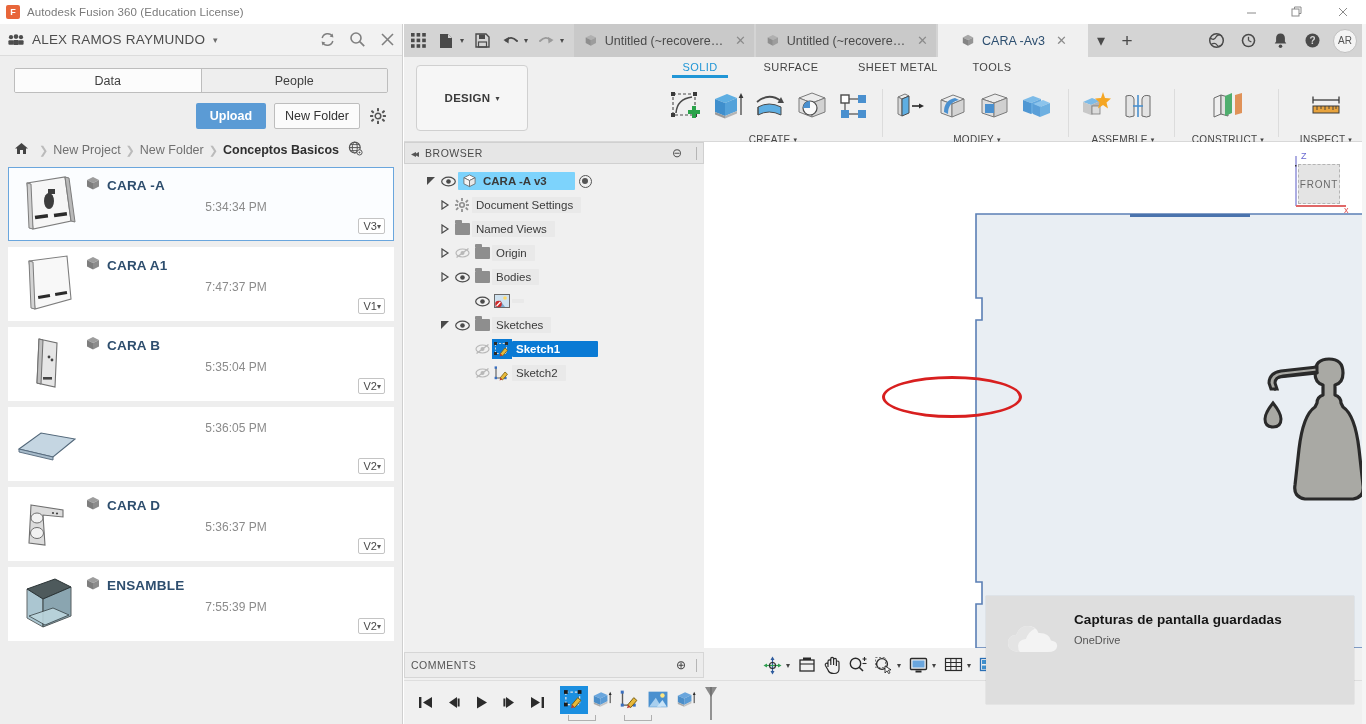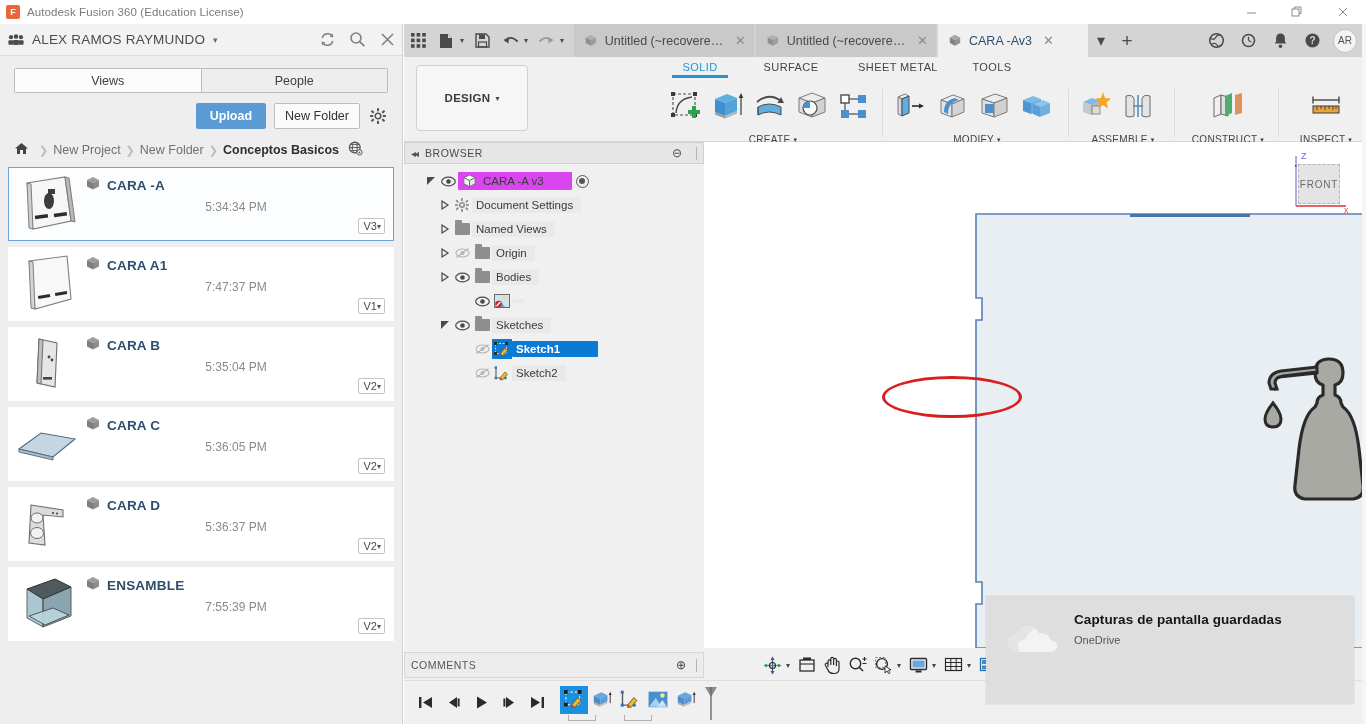--- a/index.html
+++ b/index.html
@@ -202,21 +202,21 @@
   .tw-arrow {
     width: 14px; height: 14px; display: flex; align-items: center;
     justify-content: center; color: #555; font-size: 9px;
   }
   .tw-eye { width: 20px; display: flex; align-items: center; justify-content: center; }
   .tw-icon { width: 20px; display: flex; align-items: center; justify-content: center; }
   .tw-label {
     background: #e9e9e9; padding: 2px 8px 2px 4px; border-radius: 1px;
     white-space: nowrap;
   }
-  .tw-label.root { background: #d946ef; padding-right: 28px; font-weight: normal; }
+  .tw-label.root { background: #7dd3fc; padding-right: 28px; font-weight: bold; }
   .tw-label.sel { background: #0a7ad4; color: #fff; font-weight: bold; padding-right: 38px; }
   .radio-dot {
     width: 13px; height: 13px; border: 1.5px solid #555; border-radius: 50%;
     display: flex; align-items: center; justify-content: center; margin-left: 4px;
   }
   .radio-dot i { width: 6px; height: 6px; background: #555; border-radius: 50%; display: block; }
 
   .folder-ico { width: 15px; height: 12px; background: #8e8e8e; border-radius: 1px; position: relative; }
   .folder-ico::before {
     content: ''; position: absolute; left: 0; top: -3px; width: 7px;
@@ -371,21 +371,21 @@
       </div>
       <div class="dp-hdr-icon">
         <svg width="15" height="15" viewBox="0 0 15 15">
           <line x1="2" y1="2" x2="13" y2="13" stroke="#808080" stroke-width="1.6"></line>
           <line x1="13" y1="2" x2="2" y2="13" stroke="#808080" stroke-width="1.6"></line>
         </svg>
       </div>
     </div>
 
     <div class="dp-tabs">
-      <div class="dp-tab">Views</div>
+      <div class="dp-tab">Data</div>
       <div class="dp-tab inactive">People</div>
     </div>
 
     <div class="dp-actions">
       <div class="btn-upload">Upload</div>
       <div class="btn-newfolder">New Folder</div>
       <div class="gear-btn">
         <svg width="16" height="16" viewBox="0 0 16 16">
           <path d="M8 5.2a2.8 2.8 0 1 0 0 5.6 2.8 2.8 0 0 0 0-5.6z" fill="none" stroke="#555" stroke-width="1.5"></path>
           <g fill="#555">
@@ -518,30 +518,20 @@
       </div>
 
       <div class="filecard">
         <div class="fc-thumb">
           <svg width="68" height="62" viewBox="0 0 68 62">
             <polygon points="6,36 28,20 62,26 40,44" fill="#c5d6e2" stroke="#53687a" stroke-width="1.1"></polygon>
             <polygon points="6,36 40,44 40,47 6,39" fill="#a8bccb" stroke="#53687a" stroke-width=".9"></polygon>
           </svg>
         </div>
         <div class="fc-body">
-          <div class="fc-name-row">
-            <span class="fc-cube">
-              <svg width="16" height="15" viewBox="0 0 16 15">
-                <polygon points="2,4 8,1 14,4 8,7" fill="#9d9d9d"></polygon>
-                <polygon points="2,4 8,7 8,13.5 2,10.5" fill="#7d7d7d"></polygon>
-                <polygon points="14,4 8,7 8,13.5 14,10.5" fill="#8c8c8c"></polygon>
-              </svg>
-            </span>
-            <span class="fc-name">CARA C</span>
-          </div>
           <div class="fc-time">5:36:05 PM</div>
           <div class="fc-ver">
             <span>V2</span>
             <span class="vcaret">▾</span>
           </div>
         </div>
       </div>
 
       <div class="filecard">
         <div class="fc-thumb">
@@ -661,21 +651,21 @@
       </div>
       <div class="doctab" style="margin-left:2px;">
         <svg width="14" height="13" viewBox="0 0 16 15">
           <polygon points="2,4 8,1 14,4 8,7" fill="#b0b0b0"></polygon>
             <polygon points="2,4 8,7 8,13.5 2,10.5" fill="#8e8e8e"></polygon>
             <polygon points="14,4 8,7 8,13.5 14,10.5" fill="#9d9d9d"></polygon>
         </svg>
         <span class="tlabel">Untitled (~recovered)*</span>
         <span class="tabx">✕</span>
       </div>
-      <div class="doctab active" style="margin-left:2px;width:150px;">
+      <div class="doctab active" style="margin-left:2px;width:150px;justify-content:center;">
         <svg width="14" height="13" viewBox="0 0 16 15">
           <polygon points="2,4 8,1 14,4 8,7" fill="#a8a8a8"></polygon>
             <polygon points="2,4 8,7 8,13.5 2,10.5" fill="#848484"></polygon>
             <polygon points="14,4 8,7 8,13.5 14,10.5" fill="#949494"></polygon>
         </svg>
         <span class="tlabel">CARA -Av3</span>
         <span class="tabx">✕</span>
       </div>
       <div class="qa-icon" style="width:26px;height:33px;">▾</div>
       <div class="qa-icon" style="width:26px;height:33px;font-size:19px;color:#4a4a4a;">+</div>

